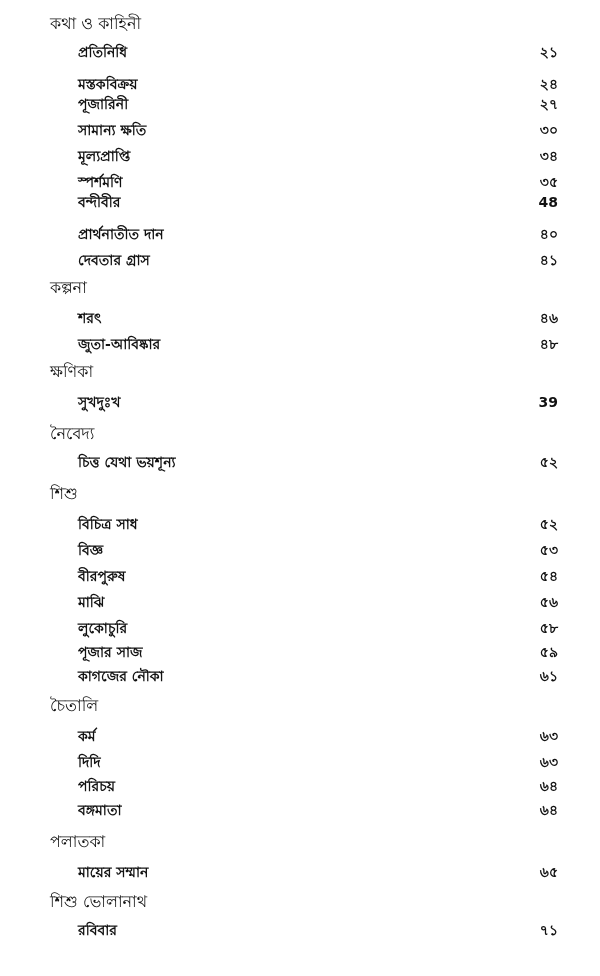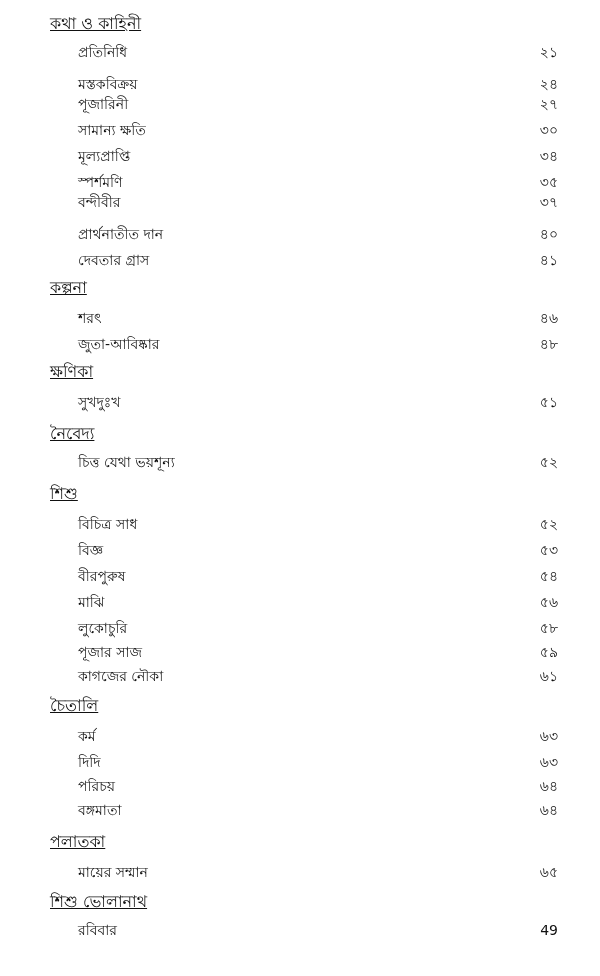--- a/index.html
+++ b/index.html
@@ -20,29 +20,29 @@
       left: 0;
       top: 0;
       width: 600px;
     }
     .section-title {
       position: absolute;
       left: 50px;
       font-size: 16px;
       line-height: 20px;
       white-space: nowrap;
-      text-decoration: underline;
     }
     .entry {
       position: absolute;
       left: 78px;
       width: 480px;
       height: 20px;
       font-size: 14px;
       line-height: 20px;
+      font-weight: bold;
     }
     .entry-title {
       position: absolute;
       left: 0;
       white-space: nowrap;
     }
     .entry-page {
       position: absolute;
       right: 0;
       text-align: center;
@@ -75,21 +75,21 @@
   <div class="entry" style="top:146px">
     <span class="entry-title">মূল্যপ্রাপ্তি</span>
     <span class="entry-page">৩৪</span>
   </div>
   <div class="entry" style="top:172px">
     <span class="entry-title">স্পর্শমণি</span>
     <span class="entry-page">৩৫</span>
   </div>
   <div class="entry" style="top:192px">
     <span class="entry-title">বন্দীবীর</span>
-    <span class="entry-page">৩৭</span>
+    <span class="entry-page">48</span>
   </div>
   <div class="entry" style="top:224px">
     <span class="entry-title">প্রার্থনাতীত দান</span>
     <span class="entry-page">৪০</span>
   </div>
   <div class="entry" style="top:250px">
     <span class="entry-title">দেবতার গ্রাস</span>
     <span class="entry-page">৪১</span>
   </div>
 
@@ -99,21 +99,21 @@
     <span class="entry-page">৪৬</span>
   </div>
   <div class="entry" style="top:334px">
     <span class="entry-title">জুতা-আবিষ্কার</span>
     <span class="entry-page">৪৮</span>
   </div>
 
   <div class="section-title" style="top:362px">ক্ষণিকা</div>
   <div class="entry" style="top:392px">
     <span class="entry-title">সুখদুঃখ</span>
-    <span class="entry-page">৫১</span>
+    <span class="entry-page">39</span>
   </div>
 
   <div class="section-title" style="top:424px">নৈবেদ্য</div>
   <div class="entry" style="top:452px">
     <span class="entry-title">চিত্ত যেথা ভয়শূন্য</span>
     <span class="entry-page">৫২</span>
   </div>
 
   <div class="section-title" style="top:484px">শিশু</div>
   <div class="entry" style="top:514px">
@@ -165,16 +165,16 @@
 
   <div class="section-title" style="top:832px">পলাতকা</div>
   <div class="entry" style="top:862px">
     <span class="entry-title">মায়ের সম্মান</span>
     <span class="entry-page">৬৫</span>
   </div>
 
   <div class="section-title" style="top:892px">শিশু ভোলানাথ</div>
   <div class="entry" style="top:920px">
     <span class="entry-title">রবিবার</span>
-    <span class="entry-page">49</span>
+    <span class="entry-page">৭১</span>
   </div>
 
 </div>
 
 </body></html>

